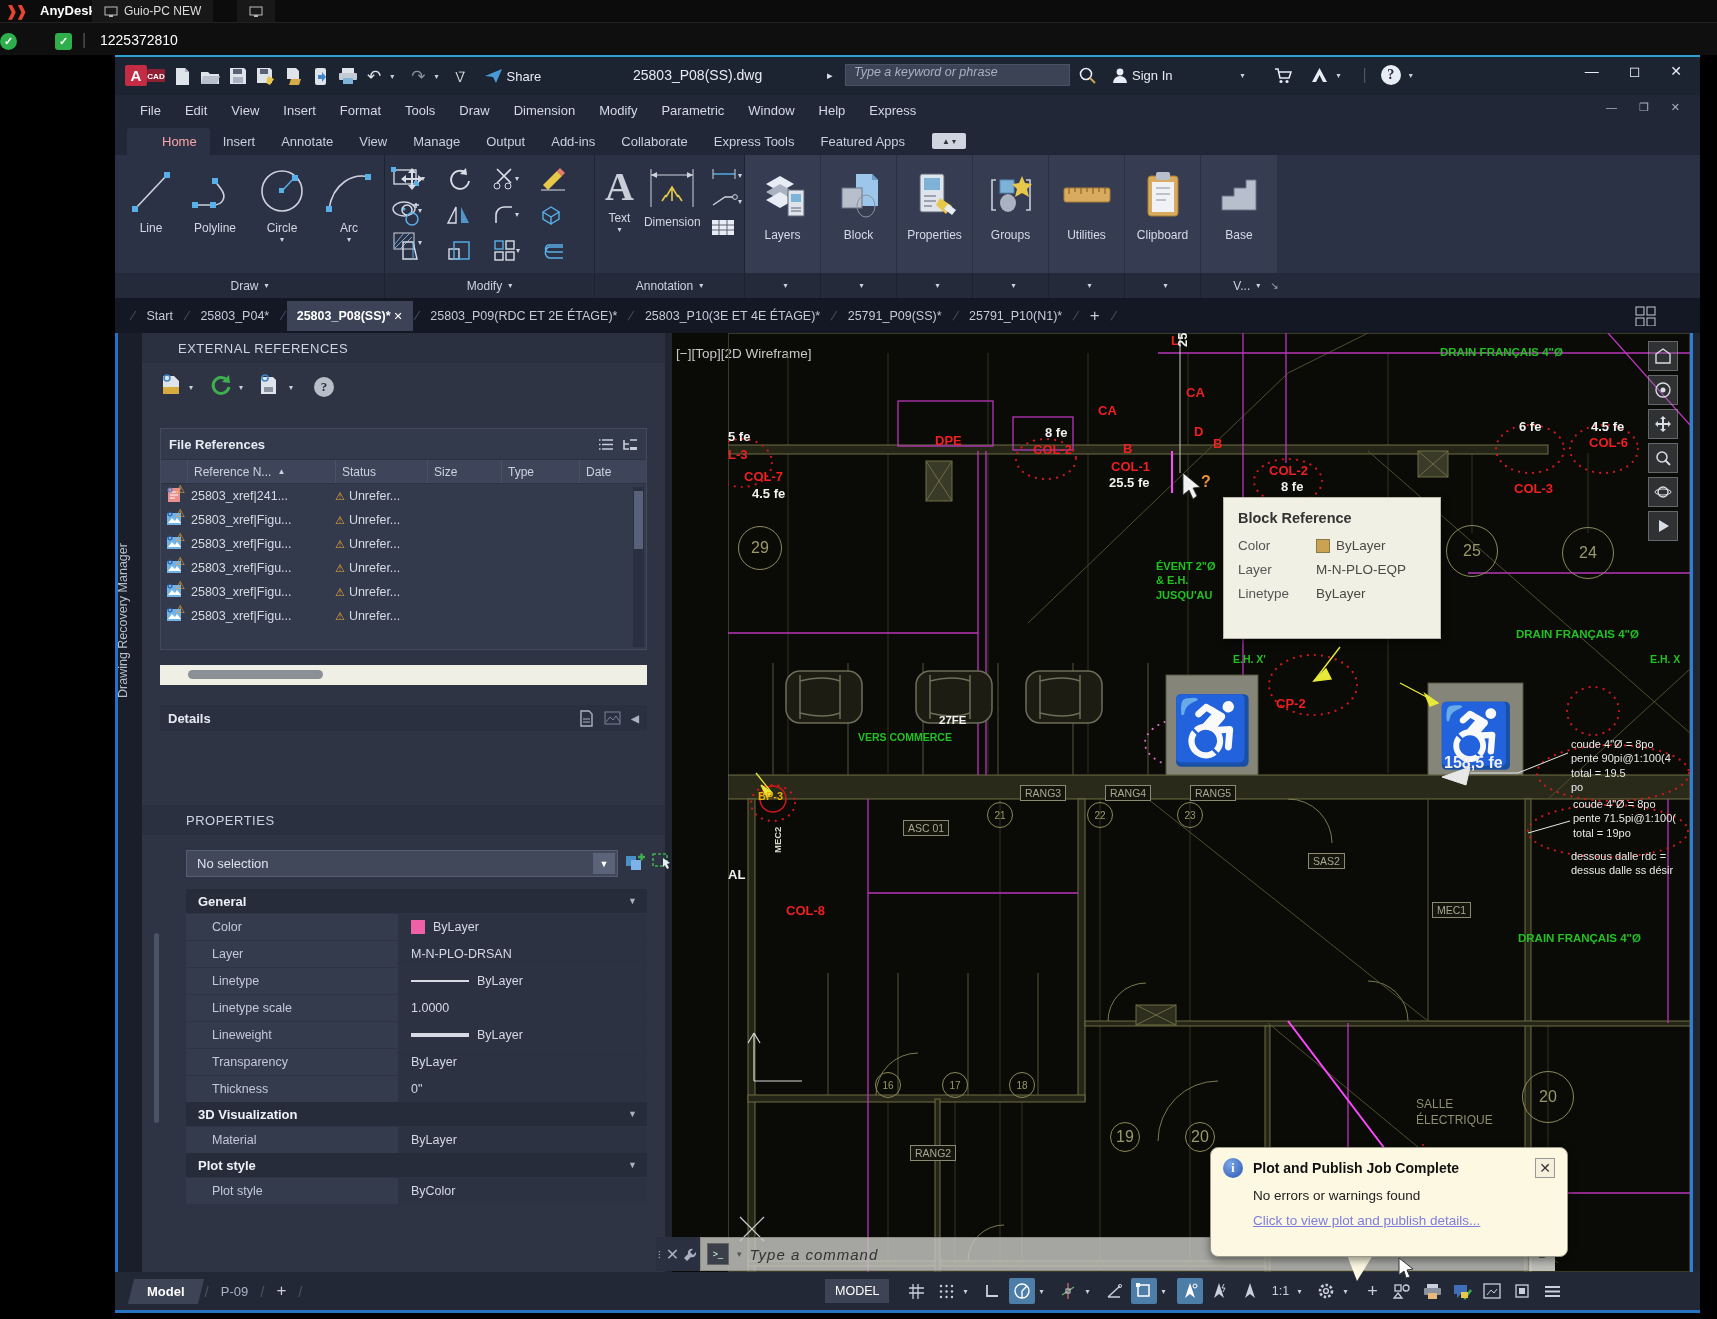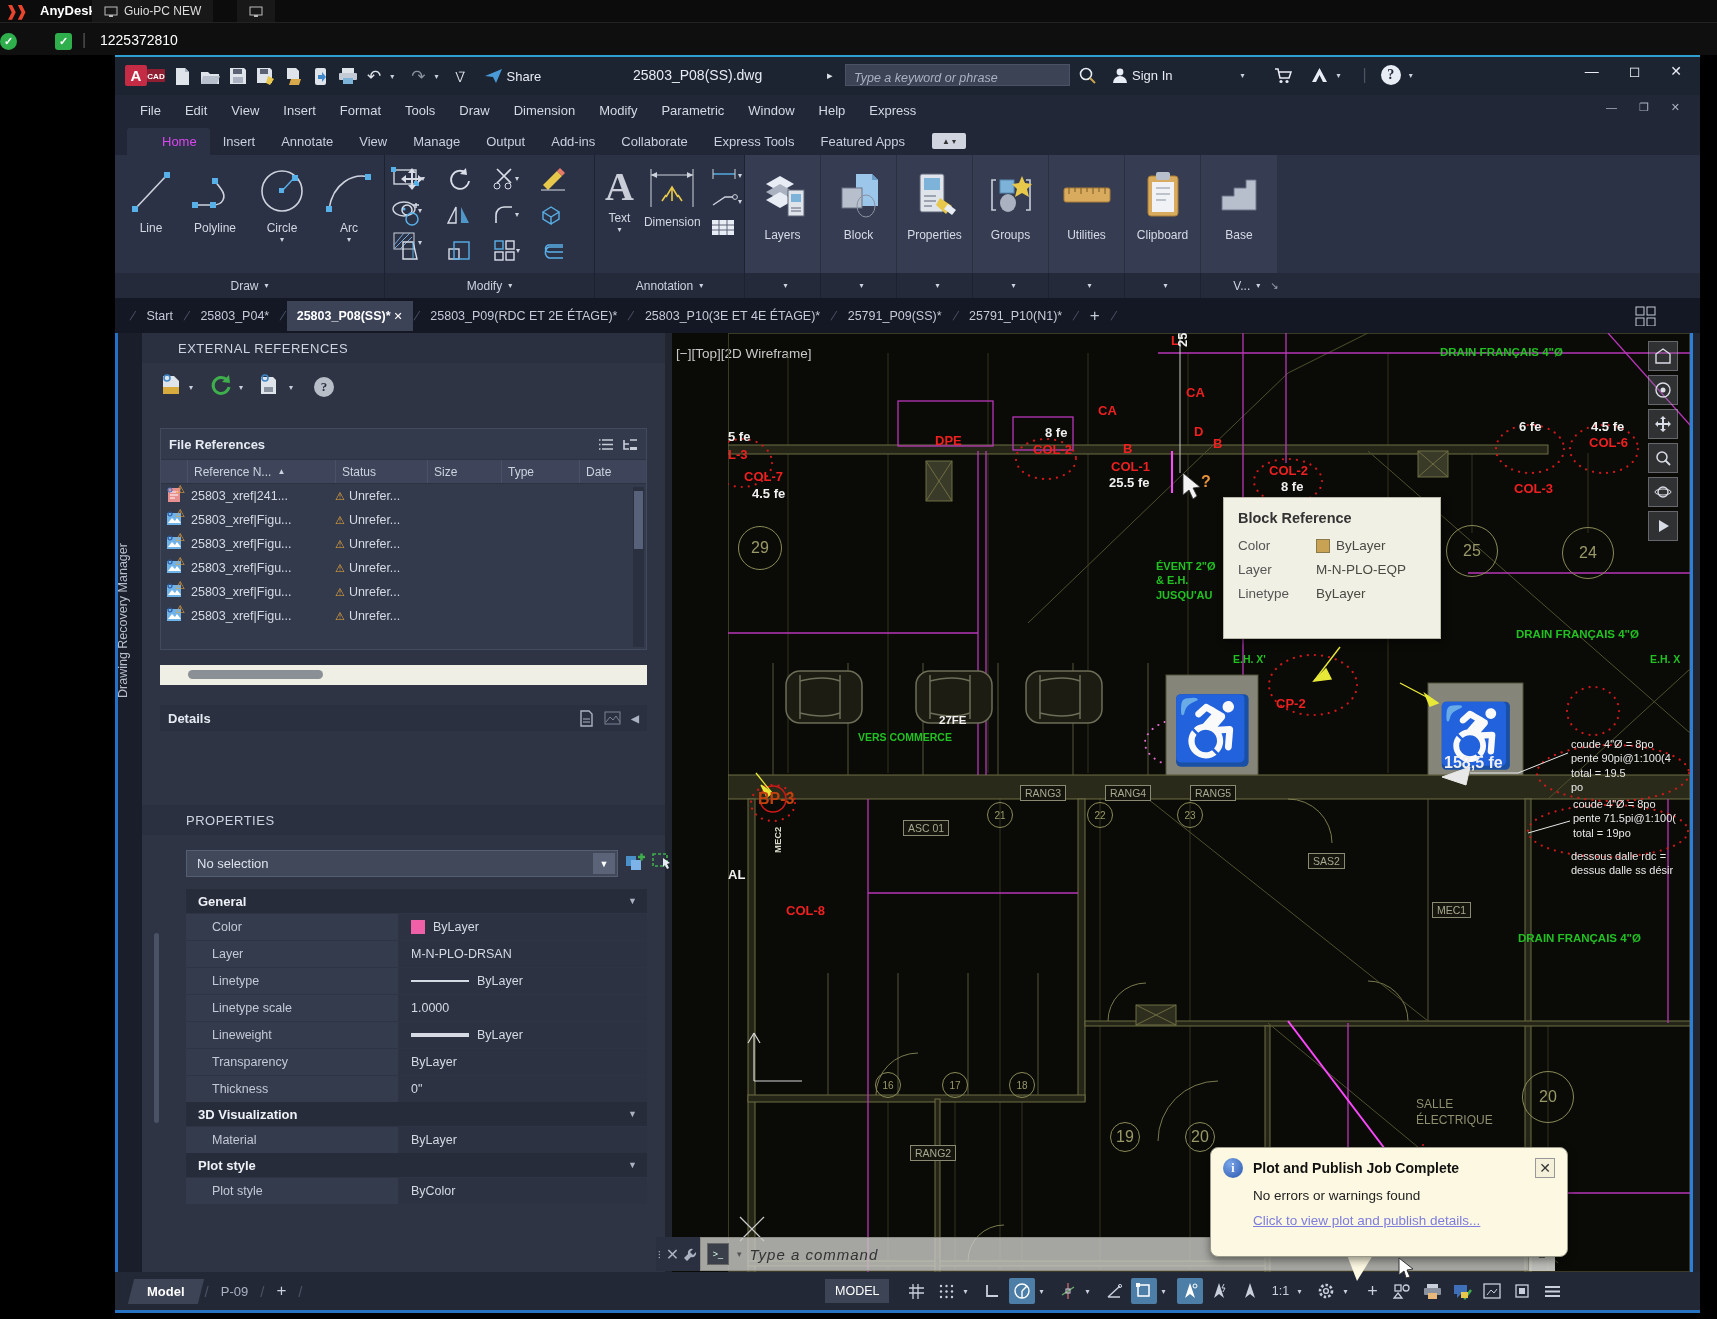--- a/index.html
+++ b/index.html
@@ -16,31 +16,31 @@
   .gicon.sq { border-radius:3px; }
   
   #win { left:115px; top:55px; width:1585px; height:1258px; background:#262b3a; border-bottom:3px solid #2673c4;}
   
   #titlebar { left:0; top:0; width:100%; height:40px; background:#1c2331; border-top:2px solid #2e9fd0; display:flex; align-items:center; color:#d7dce6; }
   .qat { display:flex; align-items:center; gap:9px; padding-left:10px; }
   .qat svg { display:block; }
   #acad-logo { display:flex; align-items:center; }
   #filename { position:absolute; left:518px; top:10px; font-size:14px; color:#e8ecf4; }
   #search-wrap { position:absolute; left:730px; top:7px; display:flex; align-items:center; gap:8px;}
-  #search-box { width:225px; height:22px; background:#3c4354; border:1px solid #4a5266; color:#aab1c2; font-style:italic; font-size:12.5px; padding:0 8px; display:flex; align-items:flex-end;}
+  #search-box { width:225px; height:22px; background:#3c4354; border:1px solid #4a5266; color:#aab1c2; font-style:italic; font-size:12.5px; padding:0 8px; display:flex; align-items:flex-start;}
   .tb-ic { color:#e8ecf4; font-size:13px; display:inline-flex; align-items:center; gap:4px;}
   #win-controls { position:absolute; right:18px; top:6px; display:flex; gap:30px; color:#e8ecf4; font-size:14px;}
   
   #menubar { left:0; top:40px; width:100%; height:30px; background:#212737; display:flex; align-items:center; padding-left:14px; gap:2px;}
   .menu-item { color:#d4d9e4; font-size:13px; padding:4px 11px; }
   #menu-controls { position:absolute; right:20px; top:46px; display:flex; gap:22px; color:#aab1c0; font-size:11px;}
   
   #ribbontabs { left:0; top:70px; width:100%; height:30px; background:#212737; display:flex; align-items:flex-end; padding-left:12px;}
   .rtab { color:#c9cfdc; font-size:13px; padding:6px 13px; }
-  .rtab.active { background:#2c3245; color:#d946ef; border-radius:3px 3px 0 0;padding-left:35px;}
+  .rtab.active { background:#2c3245; color:#fca5a5; border-radius:3px 3px 0 0;padding-left:35px;}
   #rtab-toggle { margin-left:14px; margin-bottom:6px; width:34px; height:16px; background:#cfd4de; border-radius:2px; display:flex; align-items:center; justify-content:center; color:#333; font-size:8px; gap:3px;}
   
   #ribbonbody { left:0; top:100px; width:100%; height:118px; background:#2c3245; display:flex;}
   .rpanel { height:100%; border-right:1px solid #1d2230; position:relative;}
   .rlabel { font-size:12px; color:#d2d7e2; text-align:center; }
   .tile { width:76px; height:118px; background:#363d52; border-right:1px solid #2a3042; display:flex; flex-direction:column; align-items:center; padding-top:15px;}
   .tile .tlab { font-size:12px; color:#d6dbe6; margin-top:8px; }
   #ribbonfooter { left:0; top:218px; width:100%; height:25px; background:#242a3a; display:flex; align-items:center; color:#ccd2de; font-size:12px;}
   .fseg { display:flex; align-items:center; justify-content:center; height:100%; border-right:1px solid #1d2230;}
   .fseg .car { font-size:8px; margin-left:6px; color:#cdd3df;}
@@ -1029,21 +1029,21 @@
             <span class="ann" style="left: 716px; top: 420px; color: rgb(240, 240, 240); font-size: 16px; font-weight: bold;">158,5 fe</span>
             <span class="ann" style="left: 843px; top: 404px; color: rgb(232, 232, 232); font-size: 11px; font-weight: normal;">coude 4"Ø = 8po
 pente 90pi@1:100(4
 total = 19.5
 po</span>
             <span class="ann" style="left: 845px; top: 464px; color: rgb(232, 232, 232); font-size: 11px; font-weight: normal;">coude 4"Ø = 8po
 pente 71.5pi@1:100(
 total = 19po</span>
             <span class="ann" style="left: 843px; top: 516px; color: rgb(232, 232, 232); font-size: 11px; font-weight: normal;">dessous dalle rdc =
 dessus dalle ss désir</span>
-            <span class="ann" style="left: 30px; top: 456px; color: #c2410c; font-size: 16px; font-weight: bold;">BP-3</span>
+            <span class="ann" style="left: 30px; top: 456px; color: #eab308; font-size: 11px; font-weight: bold;">BP-3</span>
             <span class="ann" style="left: 58px; top: 570px; color: rgb(238, 32, 32); font-size: 13px; font-weight: bold;">COL-8</span>
             <span class="ann" style="left: 0px; top: 534px; color: rgb(240, 240, 240); font-size: 13px; font-weight: bold;">AL</span>
             <span class="ann" style="left: 44px; top: 520px; color: rgb(216, 216, 200); font-size: 9.5px; font-weight: bold; transform: rotate(-90deg); transform-origin: left top;">MEC2</span>
             <span class="ann" style="left: 688px; top: 764px; color: rgb(143, 143, 110); font-size: 12px; font-weight: normal;">SALLE
 ÉLECTRIQUE</span>
             <div class="bubble" style="left: 10px; top: 193px; width: 44px; height: 44px; font-size: 16px;">29</div>
             <div class="bubble" style="left: 718px; top: 192px; width: 52px; height: 52px; font-size: 16px;">25</div>
             <div class="bubble" style="left: 834px; top: 194px; width: 52px; height: 52px; font-size: 16px;">24</div>
             <div class="bubble" style="left: 259px; top: 469px; width: 26px; height: 26px; font-size: 10px;">21</div>
             <div class="bubble" style="left: 359px; top: 469px; width: 26px; height: 26px; font-size: 10px;">22</div>

